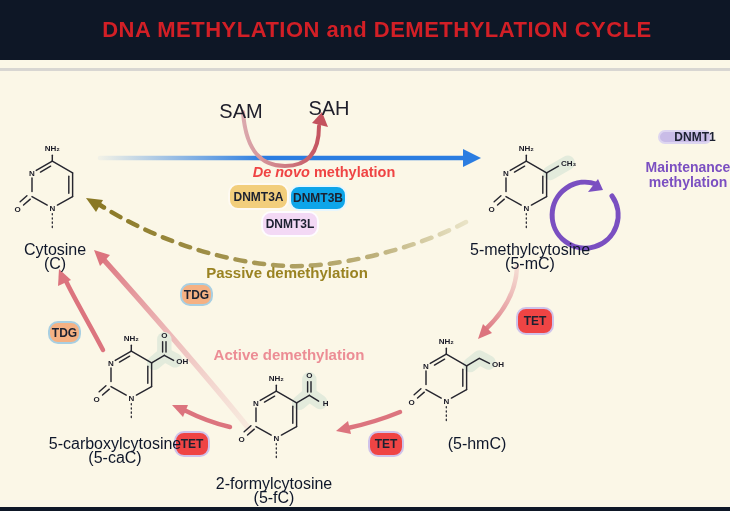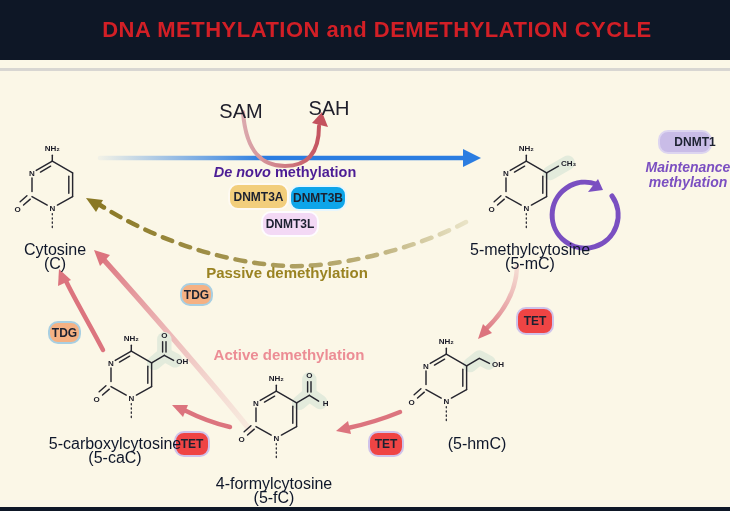--- a/index.html
+++ b/index.html
@@ -16,25 +16,25 @@
     margin:0; color:#d21f26; font-size:22px; font-weight:bold; letter-spacing:.5px;
   }
   .header-divider { position:absolute; left:0; top:68px; width:730px; height:3px; background:#d8d6d2; }
   .bottom-bar { position:absolute; left:0; top:507px; width:730px; height:4px; background:#0e1726; }
 
   .abs { position:absolute; }
   .ctext { transform:translateX(-50%); text-align:center; white-space:nowrap; }
 
   .cofactor { font-size:20px; color:#20202c; }
   .pathway { font-weight:bold; }
-  .de-novo { font-size:14.5px; color:#4c1d95; }
+  .de-novo { font-size:14.5px; color:#ef4444;margin-left:39px; }
   .de-novo .it { font-style:italic; }
   .passive { font-size:15px; color:#9a8322; }
   .active { font-size:15px; color:#ec8d95; }
-  .maintenance { font-size:14px; color:#7b4fc1; line-height:15px;font-style:italic; }
+  .maintenance { font-size:14px; color:#7b4fc1; line-height:15px; }
 
   .pill {
     position:absolute; display:flex; align-items:center; justify-content:center;
     border-radius:10px; font-weight:bold; font-size:12px; color:#1c2130;
     box-sizing:border-box; border:2px solid rgba(255,255,255,.9);
   }
   .pill-dnmt3a { background:#f2ce7c; }
   .pill-dnmt3b { background:#0ea5e9; }
   .pill-dnmt3l { background:#f3d9f5; }
   .pill-dnmt1  { background:#c9bce7; border-color:#ddd5f0; }
@@ -237,40 +237,40 @@
   <div class="abs ctext pathway maintenance" style="left:688px;top:160px;">
     <div>Maintenance</div>
     <div>methylation</div>
   </div>
   <div class="abs ctext pathway passive" style="left:287px;top:264px;">Passive demethylation</div>
   <div class="abs ctext pathway active" style="left:289px;top:346px;">Active demethylation</div>
 
   <div class="pill pill-dnmt3a" style="left:228px;top:183px;width:61px;height:27px;">DNMT3A</div>
   <div class="pill pill-dnmt3b" style="left:289px;top:185px;width:58px;height:26px;">DNMT3B</div>
   <div class="pill pill-dnmt3l" style="left:261px;top:211px;width:58px;height:26px;">DNMT3L</div>
-  <div class="pill pill-dnmt1" style="left:658px;top:130px;width:54px;height:24px;padding-left:20px;">DNMT1</div>
+  <div class="pill pill-dnmt1" style="left:658px;top:130px;width:54px;height:14px;padding-left:20px;">DNMT1</div>
   <div class="pill pill-tdg" style="left:48px;top:321px;width:33px;height:23px;">TDG</div>
   <div class="pill pill-tdg" style="left:180px;top:283px;width:33px;height:23px;">TDG</div>
   <div class="pill pill-tet" style="left:516px;top:307px;width:38px;height:28px;">TET</div>
   <div class="pill pill-tet" style="left:368px;top:431px;width:36px;height:26px;">TET</div>
   <div class="pill pill-tet" style="left:174px;top:431px;width:36px;height:26px;">TET</div>
 
   <div class="abs ctext mol-label" style="left:55px;top:243px;">
     <div>Cytosine</div>
     <div>(C)</div>
   </div>
   <div class="abs ctext mol-label" style="left:530px;top:243px;">
     <div>5-methylcytosine</div>
     <div>(5-mC)</div>
   </div>
   <div class="abs ctext mol-label" style="left:477px;top:437px;">
     <div>(5-hmC)</div>
   </div>
   <div class="abs ctext mol-label" style="left:274px;top:477px;">
-    <div>4-formylcytosine</div>
+    <div>2-formylcytosine</div>
     <div>(5-fC)</div>
   </div>
   <div class="abs ctext mol-label" style="left:115px;top:437px;">
     <div>5-carboxylcytosine</div>
     <div>(5-caC)</div>
   </div>
 
   <div class="bottom-bar"></div>
 </div>
 

